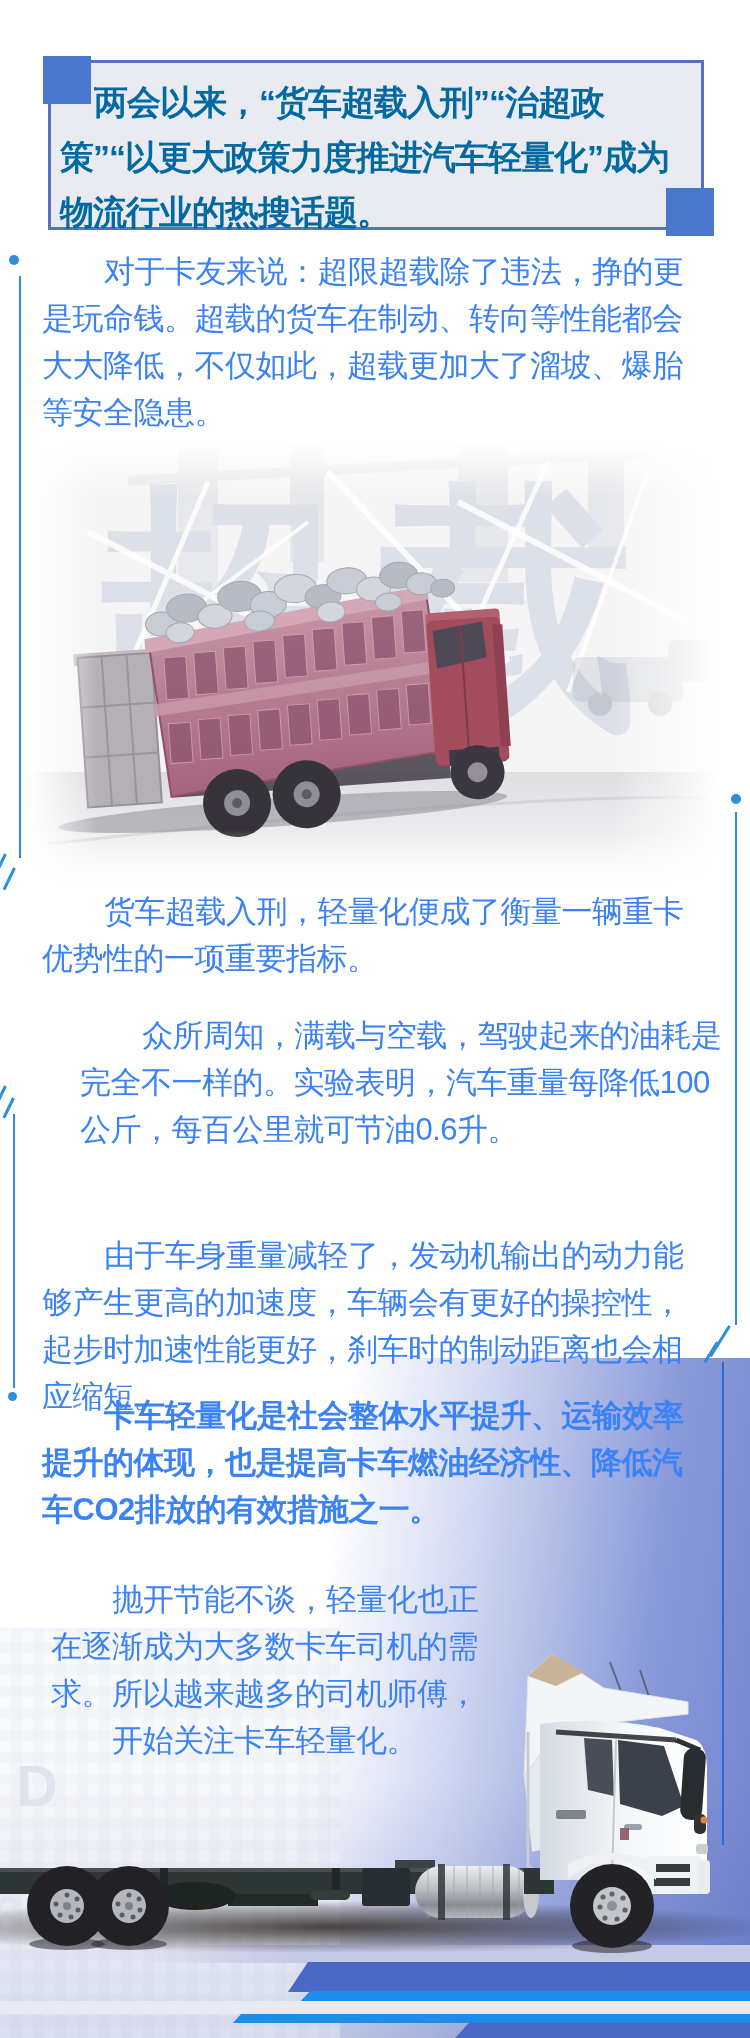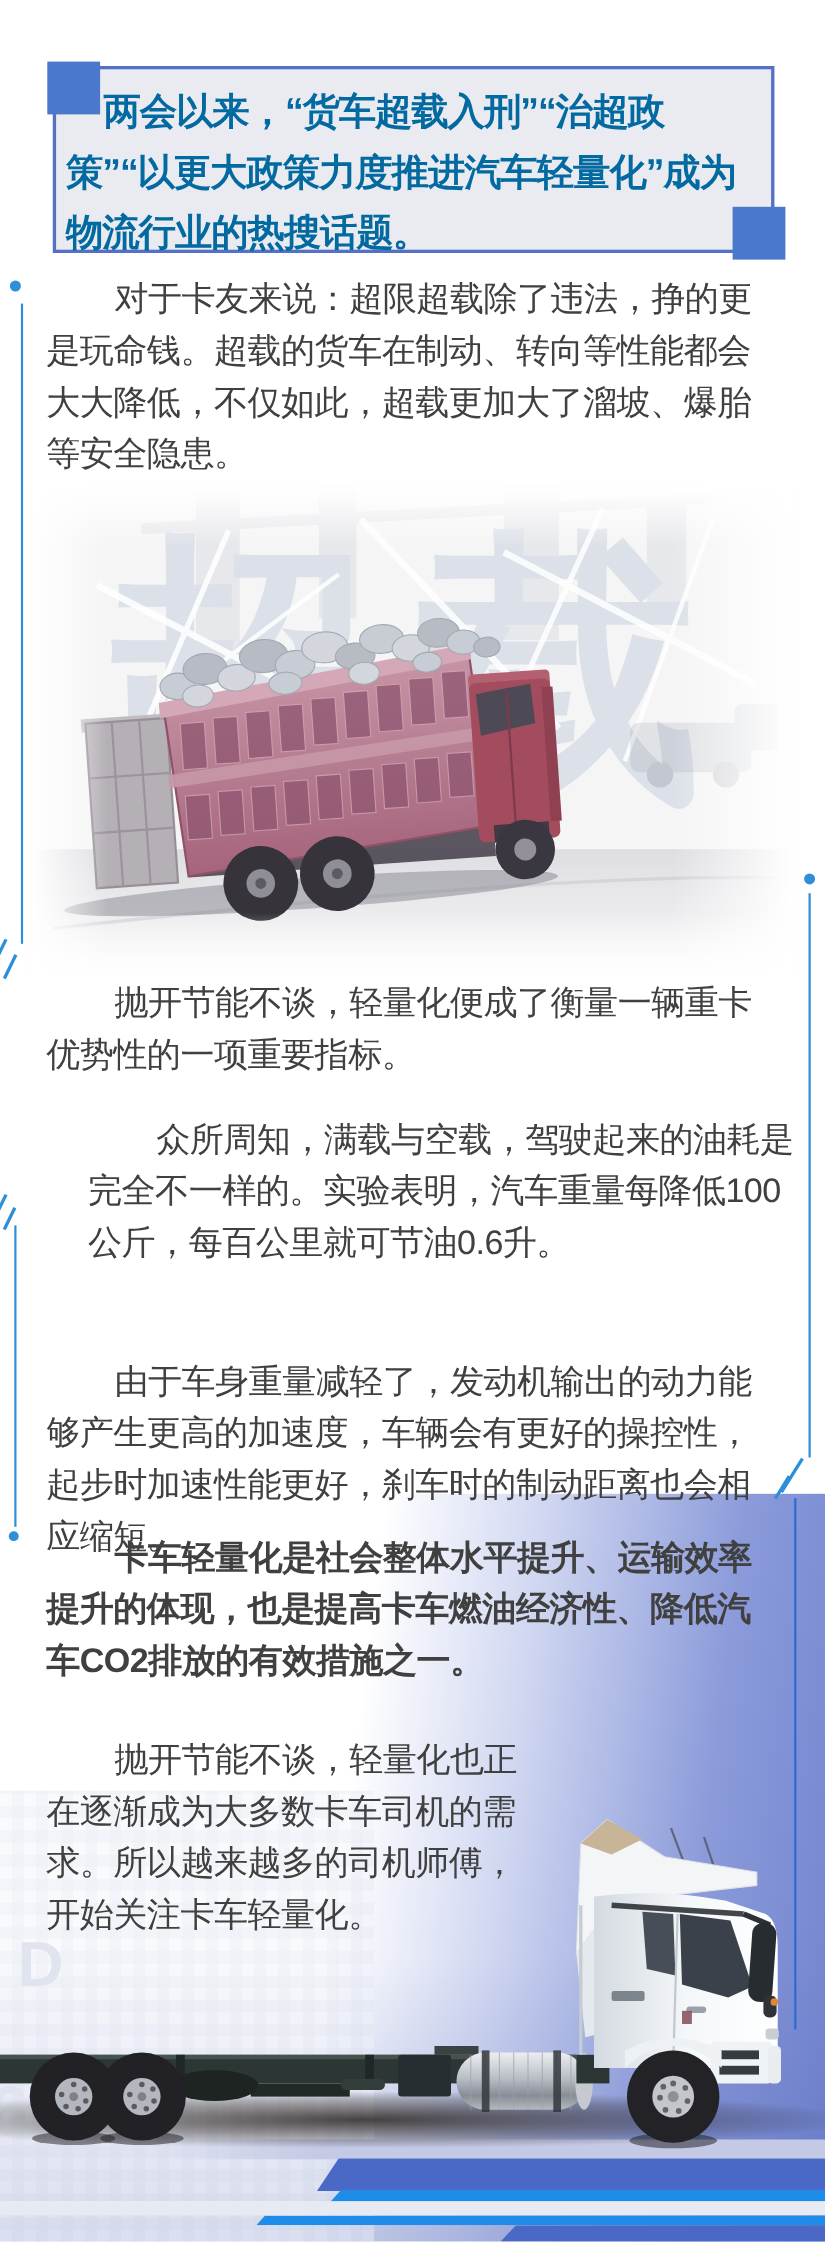--- a/index.html
+++ b/index.html
@@ -16,29 +16,29 @@
     margin:0;padding:12px 12px 0 9px;
     font-size:34px;line-height:55px;font-weight:700;color:#0369a1;
     letter-spacing:-1px;text-indent:1em;
   }
   .corner-sq{position:absolute;width:48px;height:48px;background:#4a78cc;}
   .corner-tl{left:43px;top:56px;}
   .corner-br{left:666px;top:188px;}
   
   .para{
     position:absolute;left:42px;width:650px;margin:0;
-    font-size:31px;line-height:47px;color:#404040;
+    font-size:31px;line-height:47px;color:#3b82f6;
     letter-spacing:-0.5px;text-indent:2em;
   }
   .p2{top:248px;}
   .p3{top:888px;}
   .p4{top:1012px;margin-left:38px;}
   .p5{top:1232px;}
   .p6{top:1392px;font-weight:bold;}
-  .p7{top:1576px;width:445px;}
+  .p7{top:1576px;width:445px;text-align:center;}
   
   .acc-dot{position:absolute;border-radius:50%;background:#2e8fd8;}
   .acc-line{position:absolute;width:2px;background:#2e8fd8;}
   .acc-flick{position:absolute;width:3px;background:#2e8fd8;transform-origin:50% 0;}
   
   .photo1{position:absolute;left:28px;top:442px;width:694px;height:448px;background:#f6f6f7;}
   .photo1 svg{display:block;}
   .fade{position:absolute;pointer-events:none;}
   .fade-t{left:0;top:0;width:694px;height:55px;background:linear-gradient(to bottom,#ffffff,rgba(255,255,255,0));}
   .fade-b{left:0;bottom:0;width:694px;height:60px;background:linear-gradient(to top,#ffffff,rgba(255,255,255,0));}
@@ -214,21 +214,21 @@
     </svg>
   </div>
 
   <div class="callout">
     <p class="callout-text">两会以来，“货车超载入刑”“治超政策”“以更大政策力度推进汽车轻量化”成为物流行业的热搜话题。</p>
   </div>
   <div class="corner-sq corner-tl"></div>
   <div class="corner-sq corner-br"></div>
 
   <p class="para p2">对于卡友来说：超限超载除了违法，挣的更是玩命钱。超载的货车在制动、转向等性能都会大大降低，不仅如此，超载更加大了溜坡、爆胎等安全隐患。</p>
-  <p class="para p3">抛开节能不谈，轻量化便成了衡量一辆重卡优势性的一项重要指标。</p>
+  <p class="para p3">货车超载入刑，轻量化便成了衡量一辆重卡优势性的一项重要指标。</p>
   <p class="para p4">众所周知，满载与空载，驾驶起来的油耗是完全不一样的。实验表明，汽车重量每降低100公斤，每百公里就可节油0.6升。</p>
   <p class="para p5">由于车身重量减轻了，发动机输出的动力能够产生更高的加速度，车辆会有更好的操控性，起步时加速性能更好，刹车时的制动距离也会相应缩短。</p>
   <p class="para p6">卡车轻量化是社会整体水平提升、运输效率提升的体现，也是提高卡车燃油经济性、降低汽车CO2排放的有效措施之一。</p>
   <p class="para p7">抛开节能不谈，轻量化也正在逐渐成为大多数卡车司机的需求。所以越来越多的司机师傅，开始关注卡车轻量化。</p>
 
   <div class="photo1">
     <svg width="694" height="448" viewBox="0 0 694 448">
       <defs>
         <linearGradient id="bedGrad" x1="0" y1="0" x2="0" y2="1">
           <stop offset="0" stop-color="#c795a6"></stop>

